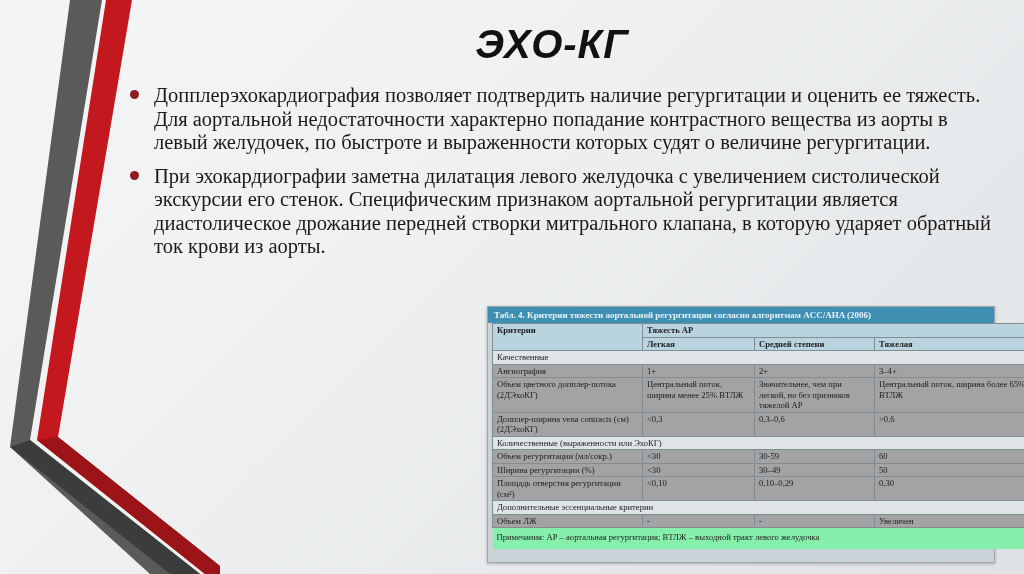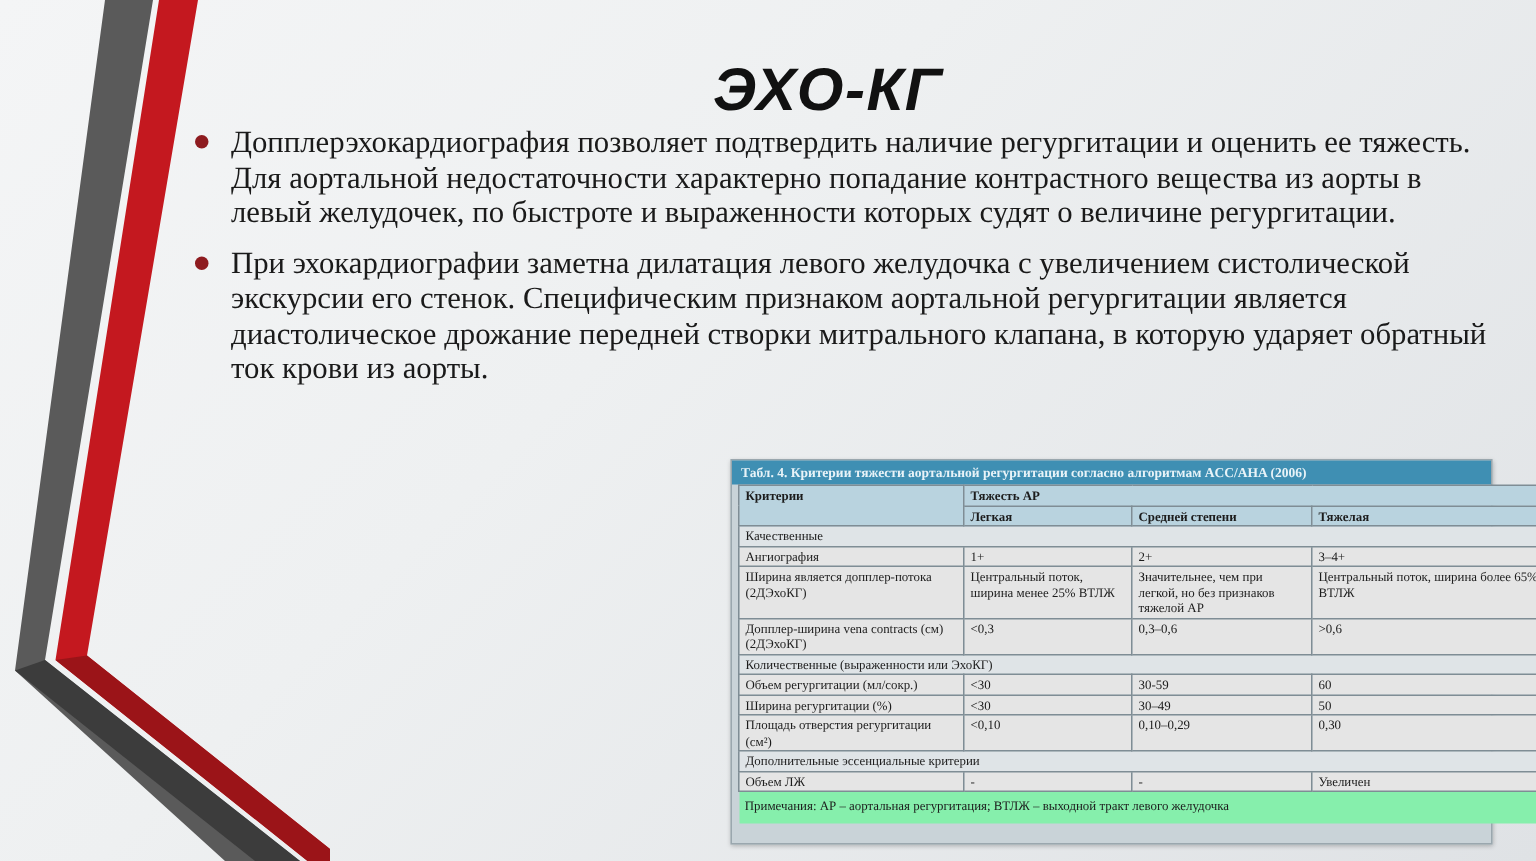--- a/index.html
+++ b/index.html
@@ -3,41 +3,41 @@
 <meta charset="utf-8">
 <style>
   html, body { margin:0; padding:0; }
   body {
     width:1024px; height:574px; overflow:hidden; position:relative;
     background: linear-gradient(135deg, #f4f5f6 0%, #eef0f1 40%, #dfe2e5 100%);
     font-family: "Liberation Serif", serif;
   }
   .stripes { position:absolute; left:0; top:0; width:220px; height:574px; }
   .title {
-    position:absolute; left:0; right:0; top:38px; text-align:center;
+    position:absolute; left:0; right:0; top:22px; text-align:center;
     font-family:"Liberation Sans", sans-serif; font-style:italic; font-weight:bold;
     font-size:40px; color:#111; letter-spacing:1px; padding-left:80px;
   }
   .content { position:absolute; left:128px; top:84px; width:870px; }
   .bullet { position:relative; padding-left:26px; margin-bottom:10px;
     font-size:20.5px; line-height:23.5px; color:#1a1a1a; }
   .bullet .dot { position:absolute; left:2px; top:6px; width:9px; height:9px; border-radius:50%; background:#8e1b1f; }
   .table-wrap {
     position:absolute; left:487px; top:306px; width:506px; height:255px;
     background:#c9d3d8; border:1px solid #9aa7ae; box-shadow:0 1px 3px rgba(0,0,0,0.25);
   }
   .caption {
     background:#3f8fb3; color:#e8f3f8; font-size:9px; font-weight:bold;
     height:16px; line-height:16px; padding-left:6px;
   }
   table { border-collapse:collapse; width:558px; margin:0 4px; font-size:8.6px; color:#1c1c1c; }
   td { border:1px solid #7f8d95; padding:1px 4px; vertical-align:top; line-height:10.5px; }
   .hdr td { background:#b9d3df; font-weight:bold; }
   .sec td { background:#dfe4e7; }
-  .row td { background:#e5e5e5; }
+  .row td { background:#a3a3a3; }
   .note td { background:#86efac; border:none; padding:4px 4px 6px 4px; }
 </style>
 </head>
 <body>
 
 <svg class="stripes" viewBox="0 0 220 574" preserveAspectRatio="none">
   <polygon points="70,0 102,0 30,440 200,574 150,574 10,447" fill="#5a5a5a"></polygon>
   <polygon points="106,0 132,0 58,437 230,574 205,574 37,440" fill="#c4181f"></polygon>
   <polygon points="37,440 58,437 230,574 205,574" fill="#9b1418"></polygon>
   <polygon points="10,447 30,440 200,574 170,574" fill="#3c3c3c"></polygon>
@@ -79,21 +79,21 @@
     <tr class="sec">
           <td colspan="4">Качественные</td>
         </tr>
     <tr class="row">
       <td>Ангиография</td>
       <td>1+</td>
       <td>2+</td>
       <td>3–4+</td>
     </tr>
     <tr class="row">
-      <td>Ширина является допплер-потока (2ДЭхоКГ)</td>
+      <td>Объем цветного допплер-потока (2ДЭхоКГ)</td>
       <td>Центральный поток, ширина менее 25% ВТЛЖ</td>
       <td>Значительнее, чем при легкой, но без признаков тяжелой АР</td>
       <td>Центральный поток, ширина более 65% ВТЛЖ</td>
     </tr>
     <tr class="row">
       <td>Допплер-ширина vena contracts (см) (2ДЭхоКГ)</td>
       <td>&lt;0,3</td>
       <td>0,3–0,6</td>
       <td>&gt;0,6</td>
     </tr>

